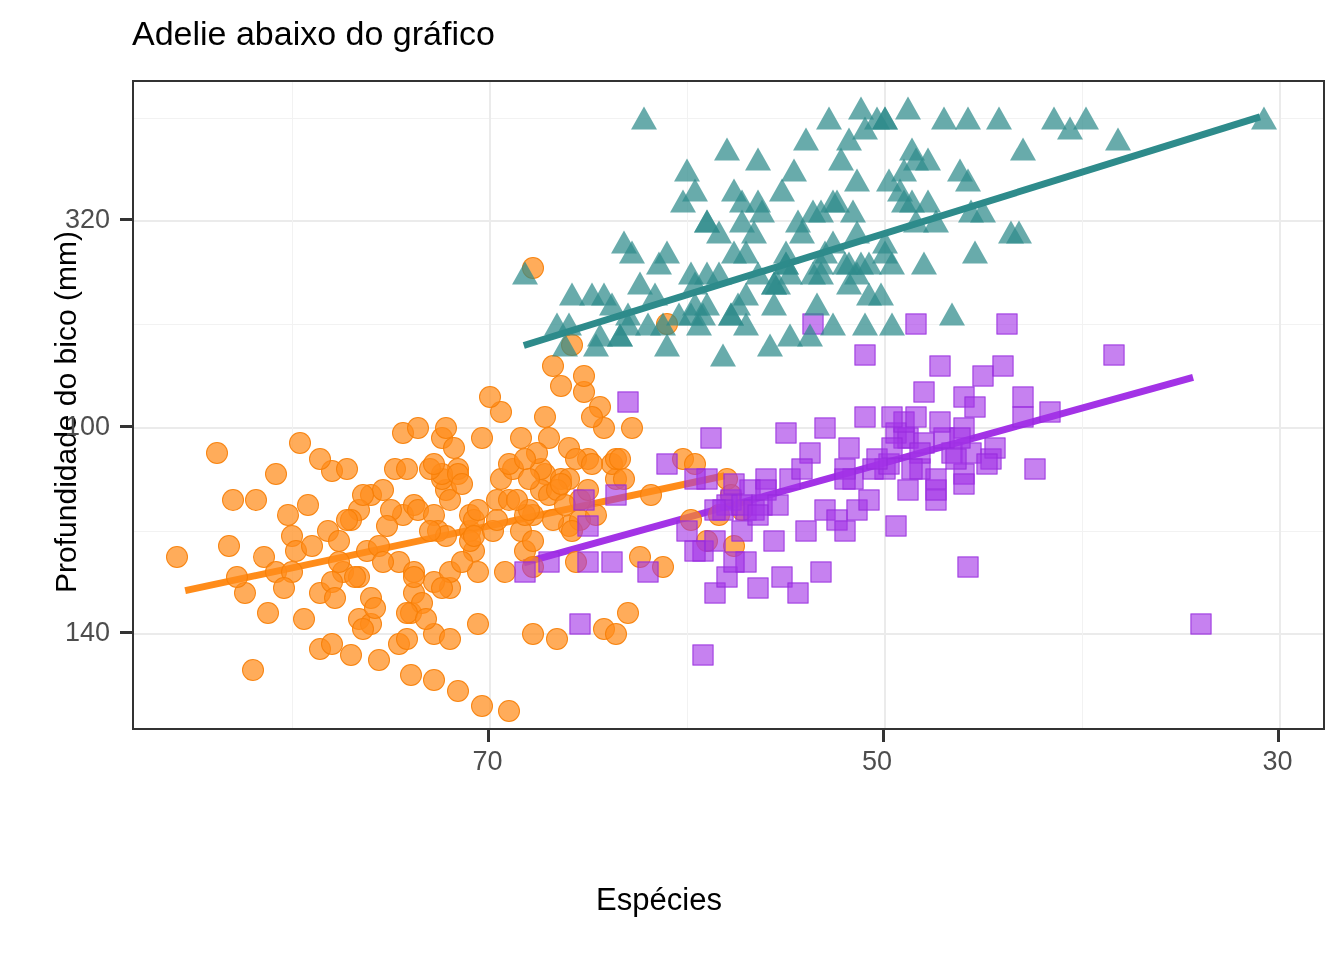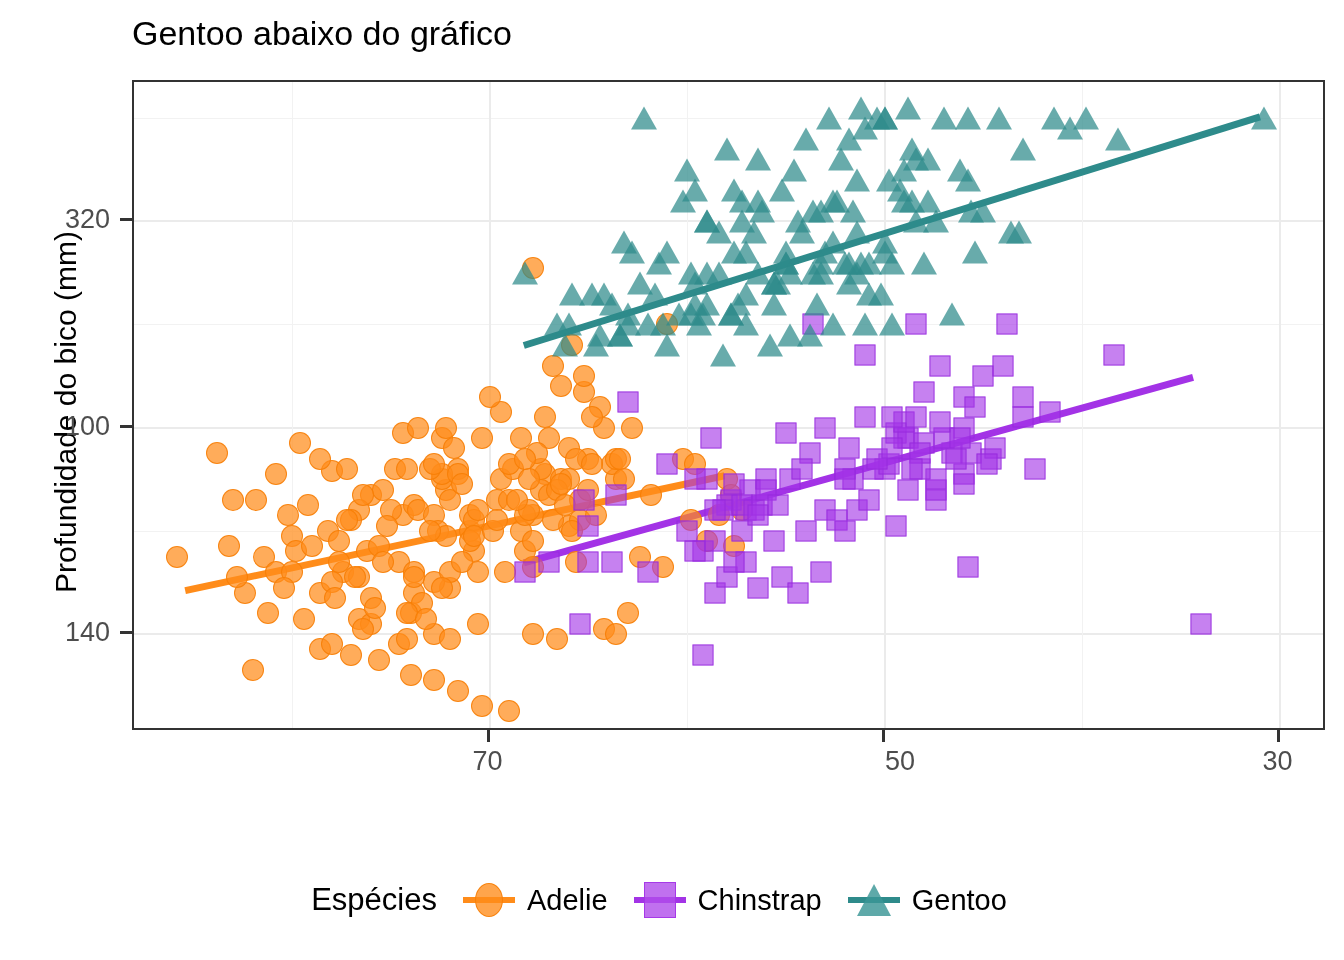--- a/index.html
+++ b/index.html
@@ -194,35 +194,35 @@
     font-size: 29px;
     color: #000000;
     white-space: nowrap;
   }
 </style>
 </head>
 <body>
 
 <div id="chart-root">
 
-  <div class="plot-title">Gentoo abaixo do gráfico</div>
+  <div class="plot-title">Adelie abaixo do gráfico</div>
 
   <div class="y-axis-title">Profundidade do bico (mm)</div>
 
   <div id="axis-ticks">
       <div class="tick-mark y" style="left: 120px; top: 630.984px;"></div>
       <div class="tick-label y" style="left: 22px; width: 88px; top: 631.984px;">140</div>
       <div class="tick-mark y" style="left: 120px; top: 424.635px;"></div>
       <div class="tick-label y" style="left: 22px; width: 88px; top: 425.635px;">100</div>
       <div class="tick-mark y" style="left: 120px; top: 218.286px;"></div>
       <div class="tick-label y" style="left: 22px; width: 88px; top: 219.286px;">320</div>
       <div class="tick-mark x" style="left: 486.53px; top: 730px;"></div>
       <div class="tick-label x" style="left: 487.53px; top: 746px;">70</div>
       <div class="tick-mark x" style="left: 881.563px; top: 730px;"></div>
-      <div class="tick-label x" style="left: 900px; top: 746px; text-align: center;">50</div>
+      <div class="tick-label x" style="left: 877px; top: 746px; text-align: center;">50</div>
       <div class="tick-mark x" style="left: 1276.6px; top: 730px;"></div>
       <div class="tick-label x" style="left: 1277.6px; top: 746px;">30</div>
     </div>
 
   <div id="panel">
     <div id="gridlines">
         <div class="grid-major-h" style="top: 550.984px;"></div>
         <div class="grid-major-h" style="top: 344.635px;"></div>
         <div class="grid-major-h" style="top: 138.286px;"></div>
         <div class="grid-minor-h" style="top: 448.81px;"></div>
@@ -671,38 +671,15 @@
         <div class="pt pt-tri" style="left: 774.265px; top: 25.7937px;"></div>
         <div class="pt pt-tri" style="left: 525.394px; top: 180.556px;"></div>
         <div class="pt pt-tri" style="left: 553.046px; top: 87.6984px;"></div>
         <div class="pt pt-tri" style="left: 790.066px; top: 180.556px;"></div>
         <div class="pt pt-tri" style="left: 841.421px; top: 170.238px;"></div>
       </div>
   </div>
 
   <div id="legend">
     <div class="legend-title">Espécies</div>
-    <div id="legend-items" style="display: flex; align-items: center;">
-        <div class="legend-item">
-          <div class="legend-key">
-            <div class="bar" style="background: rgb(255, 140, 26);"></div>
-            <div class="glyph lk-circle"></div>
-          </div>
-          <div class="legend-label">Adelie</div>
-        </div>
-        <div class="legend-item">
-          <div class="legend-key">
-            <div class="bar" style="background: rgb(163, 51, 230);"></div>
-            <div class="glyph lk-square"></div>
-          </div>
-          <div class="legend-label">Chinstrap</div>
-        </div>
-        <div class="legend-item">
-          <div class="legend-key">
-            <div class="bar" style="background: rgb(46, 139, 139);"></div>
-            <div class="glyph lk-tri"></div>
-          </div>
-          <div class="legend-label">Gentoo</div>
-        </div>
-      </div>
   </div>
 
 </div>
 
 </body></html>

